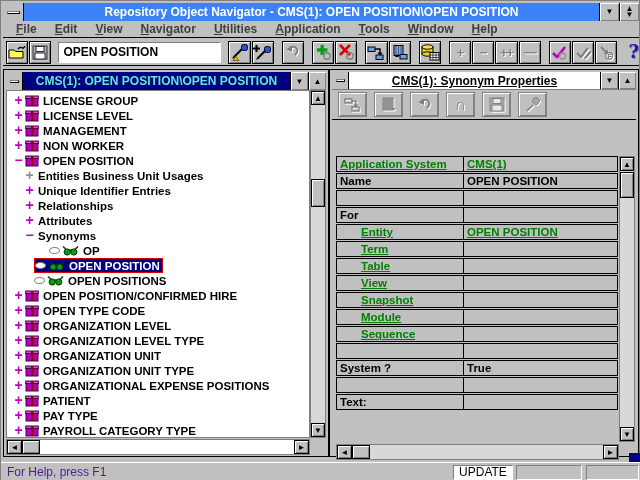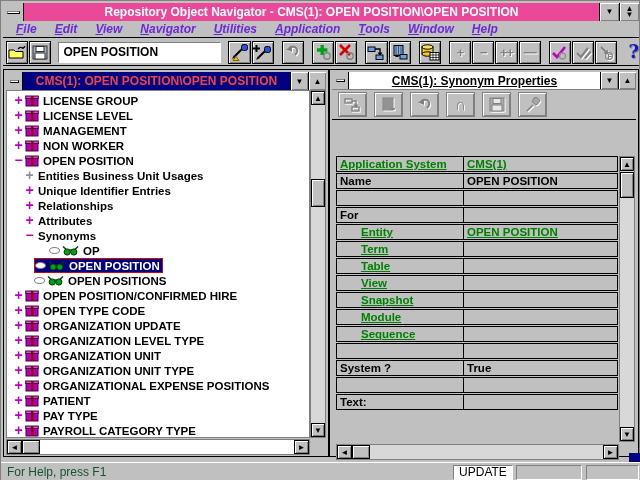--- a/index.html
+++ b/index.html
@@ -3,31 +3,31 @@
 <meta charset="utf-8">
 <style>
   html,body{margin:0;padding:0;}
   body{width:640px;height:480px;overflow:hidden;background:#c0c0c0;
        font-family:"Liberation Sans",sans-serif;position:relative;
        -webkit-font-smoothing:none;}
   *{box-sizing:border-box;}
   .app{position:absolute;left:0;top:0;width:640px;height:480px;background:#c0c0c0;border:1px solid #808080;}
 
   
-  .titlebar{position:absolute;left:2px;top:2px;width:636px;height:18px;background:#ec4899;display:flex;align-items:stretch;}
+  .titlebar{position:absolute;left:2px;top:2px;width:636px;height:18px;background:#3b82f6;display:flex;align-items:stretch;}
   .sysbox{width:21px;background:#c0c0c0;border-right:1px solid #000;display:flex;align-items:center;justify-content:center;}
   .sysbox .dash{width:13px;height:3px;background:#fff;border:1px solid #000;border-top-color:#808080;border-left-color:#808080;}
   .title-text{flex:1;color:#fff;font-weight:bold;font-size:12px;text-align:center;line-height:18px;white-space:nowrap;overflow:hidden;}
   .winbtns{display:flex;}
   .winbtn{width:20px;background:#c0c0c0;border-left:1px solid #000;display:flex;flex-direction:column;align-items:center;justify-content:center;font-size:8px;color:#000;line-height:7px;box-shadow:inset 1px 1px 0 #fff,inset -1px -1px 0 #808080;}
   .winbtn span{display:block;font-size:8px;line-height:6px;}
 
   
   .menubar{position:absolute;left:2px;top:20px;width:636px;height:17px;background:#c0c0c0;border-bottom:1px solid #000;display:flex;align-items:center;padding-left:4px;}
-  .menu-item{font-weight:bold;font-size:12px;color:#6d28d9;padding:0 9px;cursor:default;font-style:italic;}
+  .menu-item{font-weight:bold;font-size:12px;color:#404040;padding:0 9px;cursor:default;}
   .menu-item u{text-decoration:underline;}
 
   
   .toolbar{position:absolute;left:2px;top:38px;width:636px;height:27px;background:#c0c0c0;border-bottom:1px solid #000;display:flex;align-items:center;padding-left:3px;}
   .tb{width:25px;height:23px;background:#c0c0c0;border:1px solid #000;box-shadow:inset 1px 1px 0 #fff,inset -1px -1px 0 #808080;display:flex;align-items:center;justify-content:center;padding:0;margin-right:1px;position:relative;overflow:hidden;}
   .g{margin-left:7px;}
   .tb svg{display:block;}
   .tb.disabled svg{filter:drop-shadow(1px 1px 0 #fff);}
   .emboss{color:#808080;text-shadow:1px 1px 0 #fff;font-weight:bold;font-size:13px;line-height:13px;letter-spacing:-1px;}
   .name-input{width:163px;height:21px;margin:0 0 0 6px;border:1px solid;border-color:#808080 #fff #fff #808080;background:#fff;font-family:"Liberation Sans",sans-serif;font-weight:bold;font-size:12px;padding:0 4px;color:#000;}
@@ -37,21 +37,21 @@
   .mdi{position:absolute;left:2px;top:66px;width:636px;height:392px;background:#c0c0c0;}
   .child{position:absolute;border:1px solid #000;background:#c0c0c0;padding:2px;}
   .child-left{left:0;top:2px;width:326px;height:388px;}
   .child-right{left:326px;top:2px;width:310px;height:388px;}
   .ctitle{height:18px;display:flex;align-items:stretch;}
   .ctitle.active{background:#000080;}
   .ctitle.inactive{background:#ffffff;border-bottom:1px solid #808080;}
   .csys{width:17px;background:#c0c0c0;border-right:1px solid #000;display:flex;align-items:center;justify-content:center;}
   .csys .dash{width:9px;height:3px;background:#fff;border:1px solid #000;border-top-color:#808080;border-left-color:#808080;}
   .ctitle-text{flex:1;font-weight:bold;font-size:12px;line-height:18px;text-align:center;white-space:nowrap;overflow:hidden;}
-  .ctitle.active .ctitle-text{color:#ef4444;}
+  .ctitle.active .ctitle-text{color:#5eead4;}
   .ctitle.inactive .ctitle-text{color:#000;text-decoration:underline;}
   .cbtn{width:18px;background:#c0c0c0;border-left:1px solid #000;box-shadow:inset 1px 1px 0 #fff,inset -1px -1px 0 #808080;display:flex;align-items:center;justify-content:center;font-size:8px;color:#000;}
 
   
   .tree-wrap{position:relative;width:320px;height:364px;}
   .tree{position:absolute;left:0;top:0;width:304px;height:348px;background:#fff;border:1px solid #808080;overflow:hidden;padding-top:2px;}
   .tree-row{height:15px;display:flex;align-items:center;white-space:nowrap;}
   .exp{width:13px;font-weight:bold;font-size:14px;line-height:13px;color:#c000c0;text-align:center;flex:none;}
   .exp.gray{color:#909090;}
   .leafdot{width:11px;height:7px;border:1px solid #808080;border-radius:50%;background:#fff;flex:none;margin-right:2px;}
@@ -80,21 +80,21 @@
   .prow{height:16px;border:1px solid #000;margin-bottom:1px;display:flex;background:#c0c0c0;}
   .pcell{font-weight:bold;font-size:11.5px;line-height:14px;padding:0 3px;overflow:hidden;white-space:nowrap;}
   .plabel{width:127px;border-right:1px solid #000;flex:none;}
   .pvalue{flex:1;}
   .green{color:#008000;text-decoration:underline;}
   .black{color:#000;}
   .indent{padding-left:24px;}
 
   
   .statusbar{position:absolute;left:0;top:461px;width:640px;height:19px;background:#c0c0c0;border-top:1px solid #fff;display:flex;align-items:center;}
-  .status-help{font-size:12px;color:#14532d;padding-left:6px;flex:none;text-align:center;}
+  .status-help{font-size:12px;color:#4c1d95;padding-left:6px;flex:none;text-align:center;}
   .sbox{position:absolute;top:2px;height:15px;border:1px solid;border-color:#808080 #fff #fff #808080;font-size:12px;line-height:13px;text-align:center;color:#000;}
   .sbox.mode{left:452px;width:60px;background:#fff;}
   .sbox.b2{left:515px;width:66px;background:#c0c0c0;}
   .sbox.b3{left:585px;width:53px;background:#c0c0c0;}
   .corner-patch{position:absolute;left:628px;top:452px;width:12px;height:12px;background:#000080;}
 </style>
 </head>
 <body>
 
 <div class="app">
@@ -398,21 +398,21 @@
             </div>
             <div class="tree-row" style="padding-left: 5px;">
               <span class="exp">+</span>
               <span class="ticon">
                 <svg width="14" height="13" viewBox="0 0 14 13">
                   <rect x="1" y="4.5" width="12" height="7.5" fill="#b400b4" stroke="#4a004a"></rect>
                   <rect x="0.7" y="2" width="12.6" height="2.5" fill="#d050d0" stroke="#4a004a"></rect>
                   <rect x="6" y="2" width="2.4" height="10" fill="#8b0000"></rect>
                 </svg>
               </span>
-              <span class="tlabel">ORGANIZATION UPDATE</span>
+              <span class="tlabel">ORGANIZATION LEVEL</span>
             </div>
             <div class="tree-row" style="padding-left: 5px;">
               <span class="exp">+</span>
               <span class="ticon">
                 <svg width="14" height="13" viewBox="0 0 14 13">
                   <rect x="1" y="4.5" width="12" height="7.5" fill="#b400b4" stroke="#4a004a"></rect>
                   <rect x="0.7" y="2" width="12.6" height="2.5" fill="#d050d0" stroke="#4a004a"></rect>
                   <rect x="6" y="2" width="2.4" height="10" fill="#8b0000"></rect>
                 </svg>
               </span>

